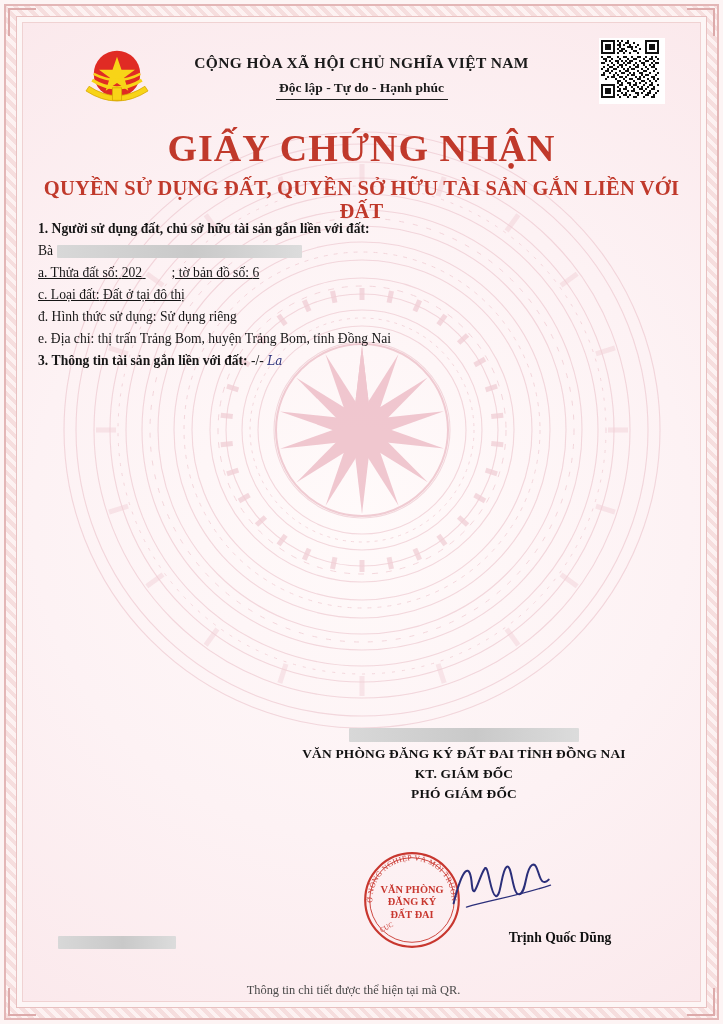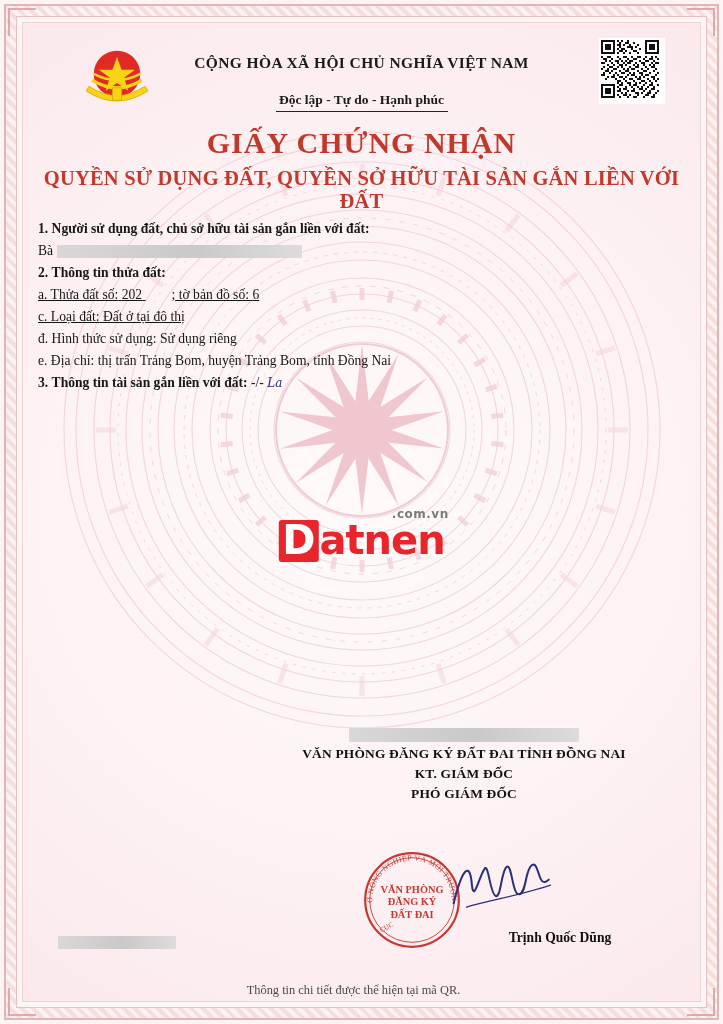--- a/index.html
+++ b/index.html
@@ -95,38 +95,38 @@
   }
   .natl .line1 {
     font-size: 15.5px;
     font-weight: bold;
     letter-spacing: 0.4px;
     color: #1a1a1a;
   }
   .natl .line2 {
     font-size: 13.5px;
     font-weight: bold;
-    margin-top: 20px;
+    margin-top: 8px;
     color: #1a1a1a;
   }
   .natl .rule {
     width: 172px;
     height: 1px;
     background: #222;
     margin: 3px auto 0;
   }
 
   .title-block {
     position: absolute;
     left: 0; right: 0;
     top: 98px;
     text-align: center;
   }
   .title-1 {
-    font-size: 30px;
+    font-size: 38px;
     font-weight: bold;
     color: #c0392b;
     letter-spacing: 1px;
   }
   .title-2 {
     font-size: 20.5px;
     font-weight: bold;
     color: #c0392b;
     margin-top: 7px;
     letter-spacing: 0.2px;
@@ -616,24 +616,20 @@
     <div class="body">
 
       <div class="row">
         <span class="bold">1.</span>
         <span class="bold">Người sử dụng đất, chủ sở hữu tài sản gắn liền với đất:</span>
       </div>
       <div class="row">
         <span>Bà</span><span class="redacted redact-name"></span>
       </div>
 
-      <div class="row">
-        <span class="bold">2.</span>
-        <span class="bold">Thông tin thửa đất:</span>
-      </div>
 
       <div class="row two-col">
         <div class="c1">
           <span>a. Thửa đất số:</span>
           <span>202</span>
           <span style="margin-left:26px">; tờ bản đồ số:</span>
           <span>6</span>
         </div>
       </div>
 
@@ -655,23 +651,20 @@
       </div>
 
       <div class="row">
         <span class="bold">3.</span>
         <span class="bold">Thông tin tài sản gắn liền với đất:</span>
         <span>-/-</span>
         <span class="handwrite">La</span>
       </div>
     </div>
 
-    <div class="center-logo">
-      <div class="logo-main"><span class="boxd">D</span><span>atnen</span><span class="logo-tld">.com.vn</span></div>
-    </div>
 
     <div class="sign-block">
       <span class="redacted redact-office"></span>
       <div class="l">VĂN PHÒNG ĐĂNG KÝ ĐẤT ĐAI TỈNH ĐỒNG NAI</div>
       <div class="l">KT. GIÁM ĐỐC</div>
       <div class="l">PHÓ GIÁM ĐỐC</div>
     </div>
 
     <div class="stamp">
       <svg viewBox="0 0 120 120" width="108" height="108" aria-hidden="true">

